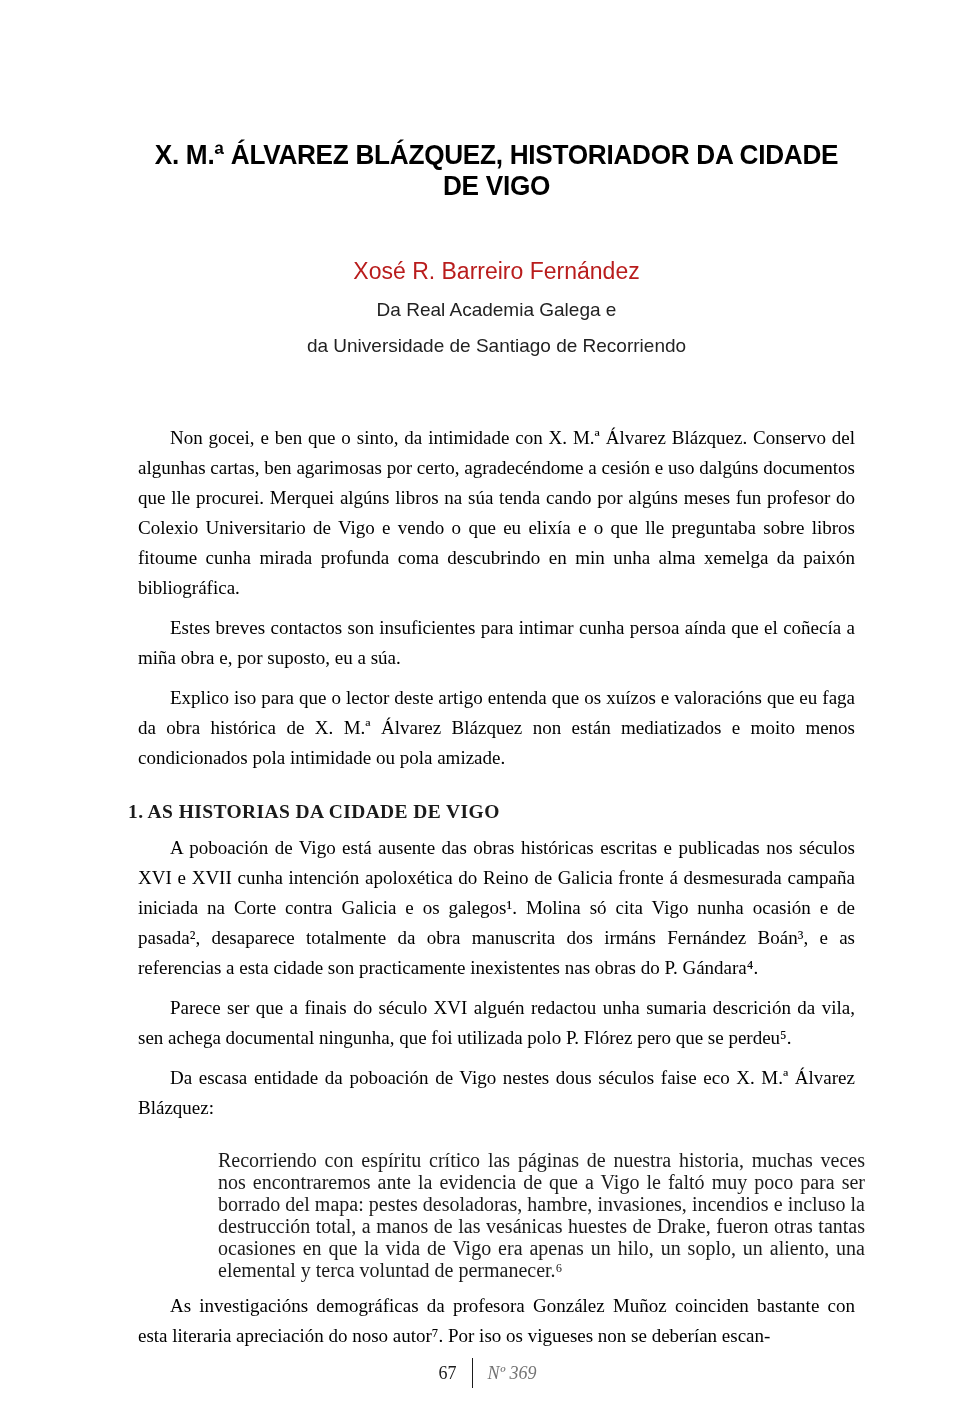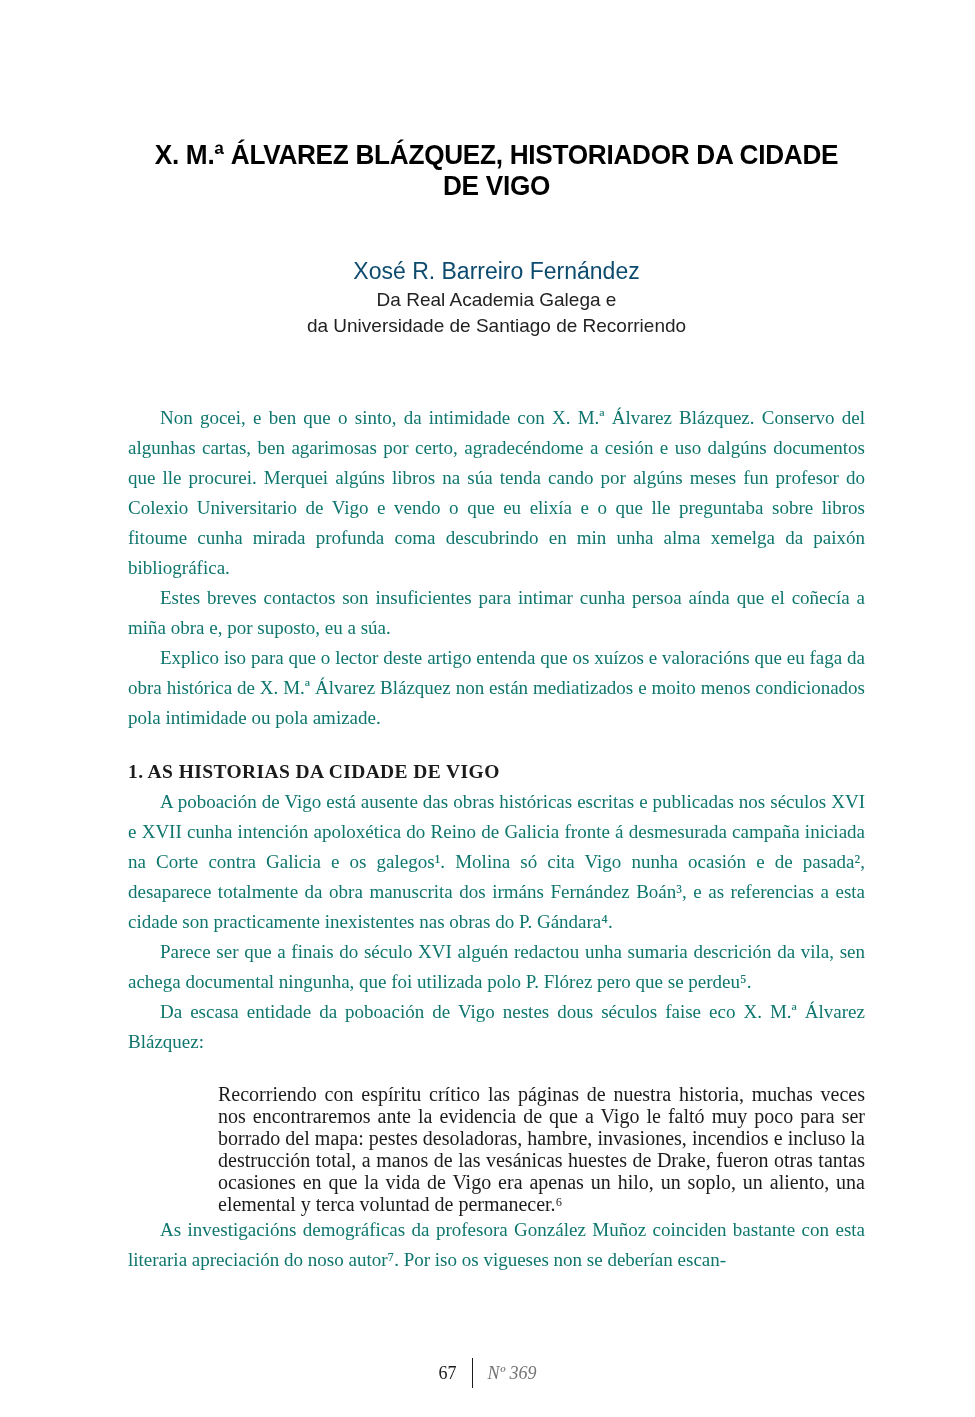--- a/index.html
+++ b/index.html
@@ -33,37 +33,37 @@
     color: #000000;
     transform: scaleX(0.97);
     transform-origin: center;
   }
   .author {
     margin-top: 56px;
     text-align: center;
     font-family: "Liberation Sans", "DejaVu Sans", sans-serif;
     font-weight: 400;
     font-size: 23px;
-    color: #0c4a6e;
+    color: #b91c1c;
   }
   .affiliation {
-    margin-top: 4px;
+    margin-top: 14px;
     text-align: center;
     font-family: "Liberation Sans", "DejaVu Sans", sans-serif;
     font-weight: 400;
     font-size: 19px;
     color: #222222;
   }
   .body-text p {
-    margin: 0;
+    margin: 10px;
     font-size: 19px;
     line-height: 30px;
     text-align: justify;
     text-indent: 32px;
-    color: #0f766e;
+    color: #000000;
   }
   .body-text {
     margin-top: 66px;
   }
   .section-heading {
     margin-top: 28px;
     margin-bottom: 4px;
     font-size: 19.5px;
     font-weight: 600;
     letter-spacing: 0.4px;

